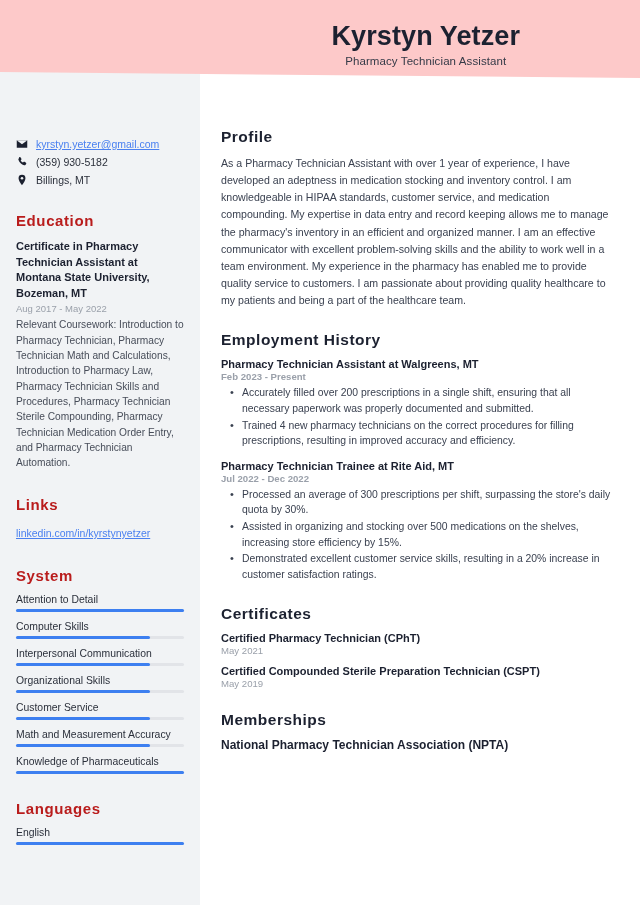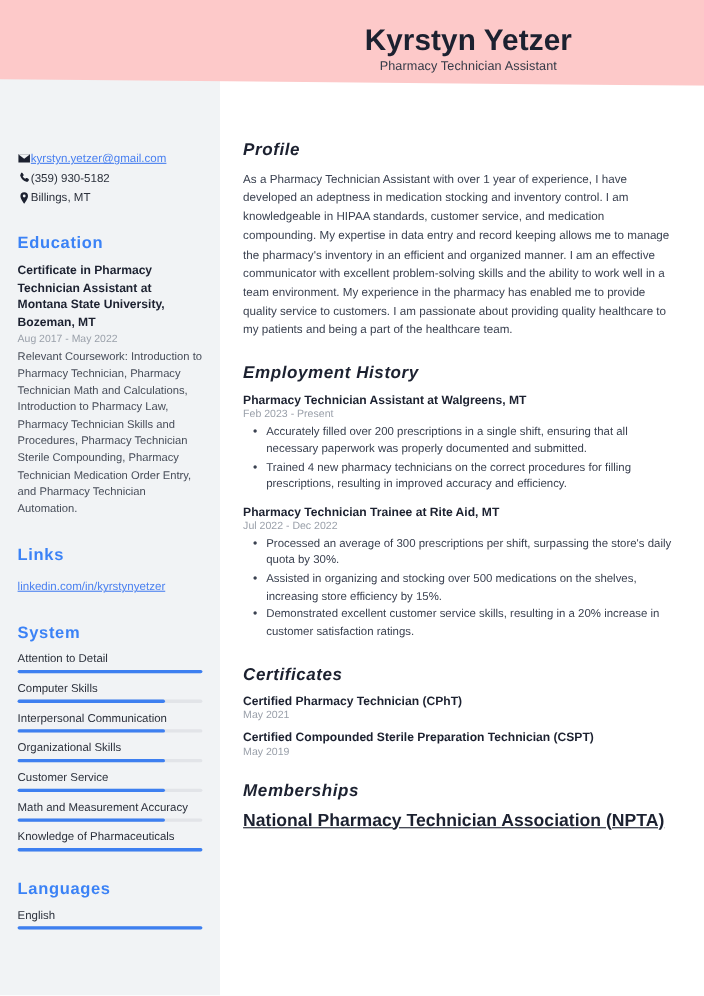--- a/index.html
+++ b/index.html
@@ -34,71 +34,71 @@
   }
   .job-title {
     font-size:11.5px; color:#343a47; margin-top:3px;
     letter-spacing:.1px; white-space:nowrap;
   }
 
   
   .side-inner { position:absolute; left:0; top:0; width:200px; padding:0 16px; z-index:2; }
   .contact { margin-top:138px; }
   .contact-row {
-    display:flex; align-items:center; 
+    display:flex; align-items:center; gap:8px;
     margin-bottom:6px; font-size:10.5px; color:#2b303b;
   }
   .contact-row .ico {
     width:12px; display:flex; justify-content:center; align-items:center;
     flex:0 0 12px; color:#1c2130;
   }
   .contact-row .ico svg { display:block; }
   .link-text { color:#4a80f0; text-decoration:underline; font-size:10.5px; }
 
   .side-h {
-    font-size:15px; font-weight:700; color:#3b82f6;
+    font-size:15px; font-weight:700; color:#b91c1c;
     letter-spacing:.6px; margin:26px 0 10px;
   }
   .edu-title { font-size:11px; font-weight:700; color:#1c2130; line-height:1.42; }
   .edu-date { font-size:9.5px; color:#9aa0aa; margin:2px 0 3px; }
   .edu-desc { font-size:10.2px; color:#474d59; line-height:1.5; }
 
   .links-section { margin-top:6px; }
   .skill { margin-bottom:9px; }
   .skill-label { font-size:10.4px; color:#2b303b; margin-bottom:4px; }
   .bar { position:relative; height:3px; width:100%; background:#e2e4e8; border-radius:2px; }
   .bar > i { position:absolute; left:0; top:0; height:3px; background:#3d7ff0; border-radius:2px; display:block; }
 
   
   .main {
     position:absolute; left:200px; top:0; width:440px; height:905px;
     padding:0 28px 0 21px; z-index:2;
   }
   .main-top { height:128px; }
   .main-h {
     font-size:15.5px; font-weight:700; color:#1c2130;
-    letter-spacing:.5px; margin:0 0 9px;font-style:italic;
+    letter-spacing:.5px; margin:0 0 9px;
   }
   .sec { margin-bottom:22px; }
   .profile-p { font-size:10.6px; line-height:1.62; color:#3a4150; text-align:left; }
   .job { margin-bottom:11px; }
   .job-h { font-size:11px; font-weight:700; color:#1c2130; }
-  .job-date { font-size:9.6px; color:#9aa0aa; margin:1px 0 3px; }
+  .job-date { font-size:9.6px; color:#9aa0aa; margin:1px 0 3px;font-weight:bold; }
   ul.bullets { list-style:none; margin:0; padding:0; }
   ul.bullets li {
     position:relative; padding-left:21px; margin-bottom:1px;
     font-size:10.4px; line-height:1.5; color:#3a4150;
   }
   ul.bullets li:before {
     content:"•"; position:absolute; left:9px; top:-1px; font-size:11px; color:#3a4150;
   }
   .cert { margin-bottom:9px; }
   .cert-h { font-size:11px; font-weight:700; color:#1c2130; }
   .cert-date { font-size:9.6px; color:#9aa0aa; margin-top:1px; }
-  .mem { font-size:16px; font-weight:700; color:#1c2130; margin-bottom:9px;text-decoration:underline; }
+  .mem { font-size:12px; font-weight:700; color:#1c2130; margin-bottom:9px; }
 </style>
 </head>
 <body>
 
 <div class="page">
 
   <div class="sidebar"></div>
 
   <div class="banner"></div>
   <div class="banner-text">

